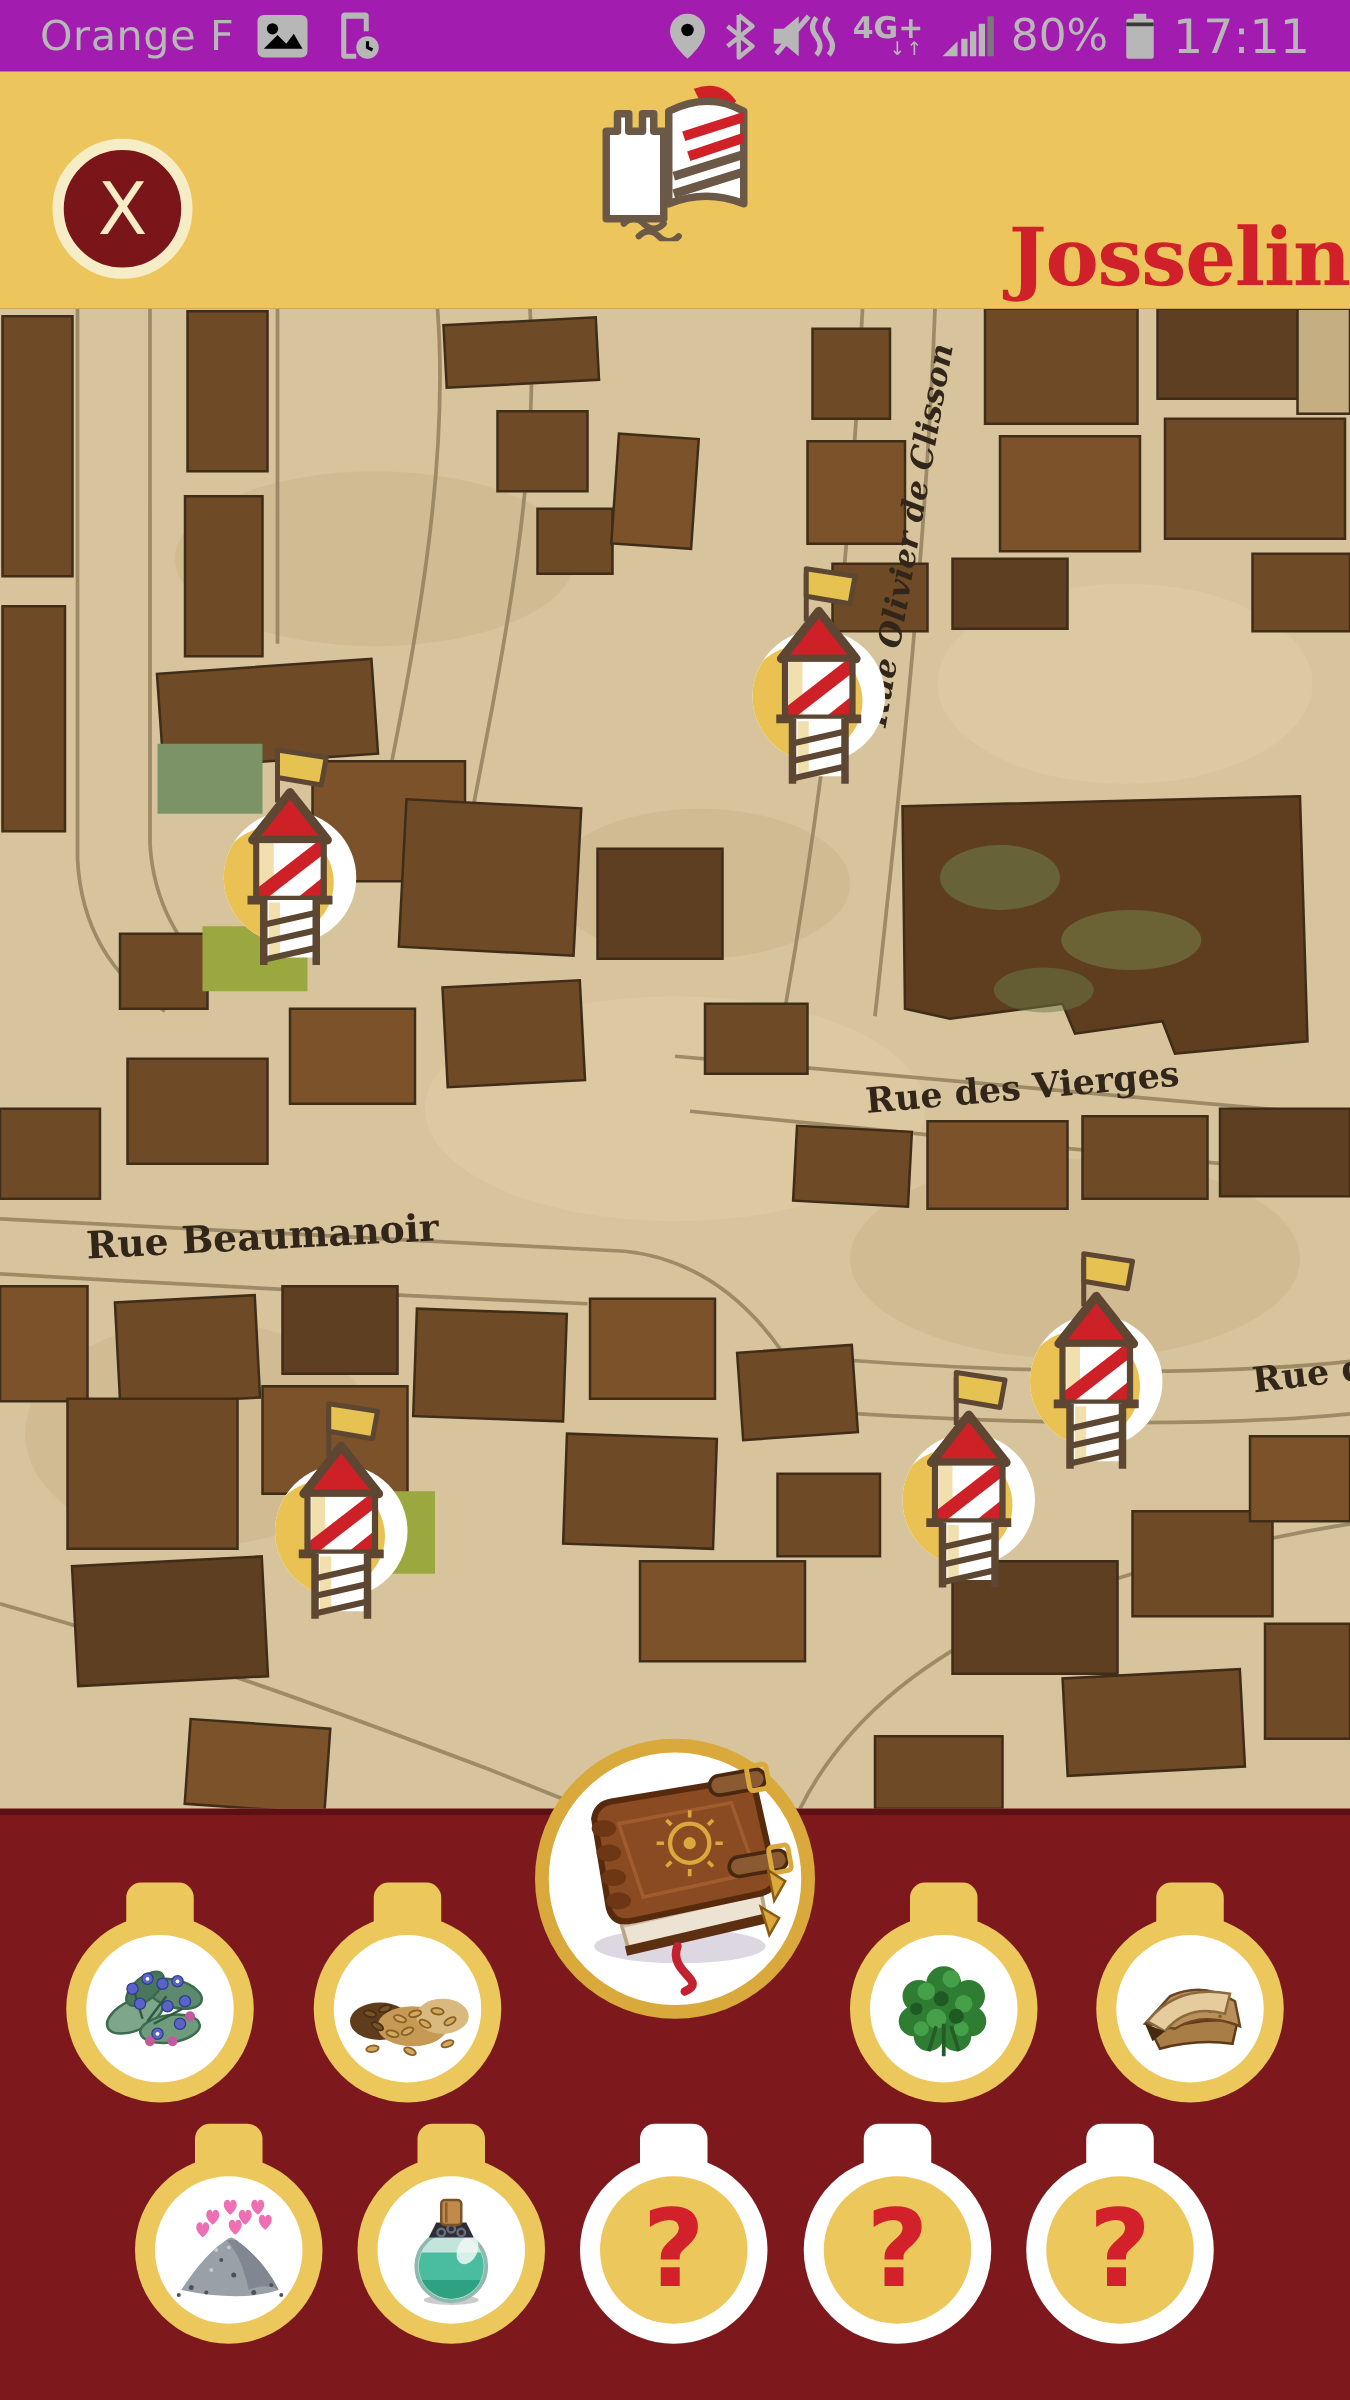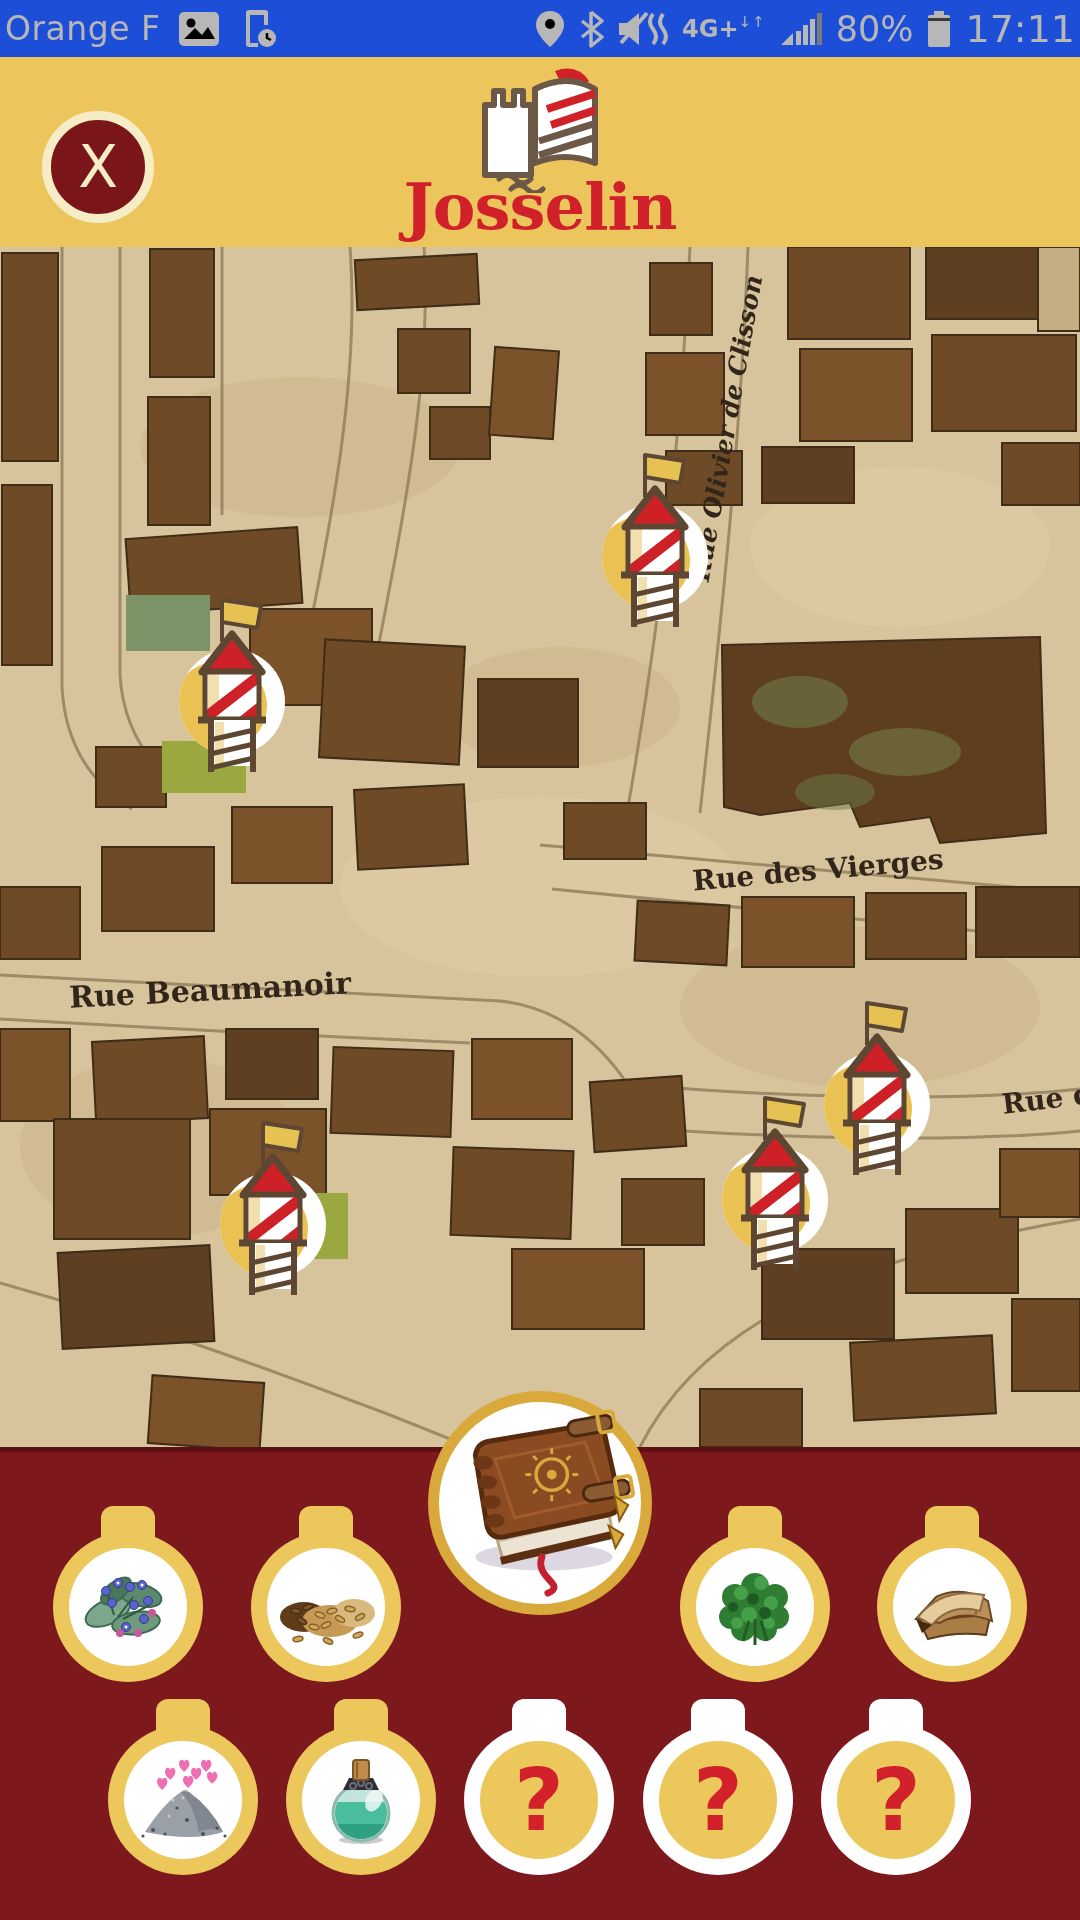--- a/index.html
+++ b/index.html
@@ -1,39 +1,39 @@
 <!DOCTYPE html>
 <html><head>
 <meta charset="utf-8">
 <style>
   *{margin:0;padding:0;box-sizing:border-box}
   html,body{background:#000}
   body{width:1080px;height:1920px;font-family:"DejaVu Sans",sans-serif;overflow:hidden}
   .screen{position:relative;width:1080px;height:1920px;overflow:hidden;background:#7d191d}
 
   
-  .status-bar{position:absolute;top:0;left:0;width:1080px;height:57px;background:#1d4ed8;
-    display:flex;align-items:center;justify-content:space-between;padding:0 5px;color:#b7b7b7;z-index:10}
+  .status-bar{position:absolute;top:0;left:0;width:1080px;height:57px;background:#a21caf;
+    display:flex;align-items:center;justify-content:space-between;padding:0 32px;color:#b7b7b7;z-index:10}
   .sb-left{display:flex;align-items:center;gap:18px}
   .sb-carrier{font-size:33px;letter-spacing:.5px}
   .sb-right{display:flex;align-items:center;gap:13px}
   .sb-pct{font-size:35px}
   .sb-time{font-size:38px}
-  .net-wrap{display:flex;flex-direction:row;align-items:flex-start;line-height:1}
+  .net-wrap{display:flex;flex-direction:column;align-items:flex-end;line-height:1}
   .net-label{font-size:24px;font-weight:bold}
   .net-arrows{font-size:15px;letter-spacing:1px;margin-top:-2px}
   .sb-icon{display:block}
 
   
   .header{position:absolute;top:57px;left:0;width:1080px;height:190px;background:#ecc65c;z-index:9}
   .close-btn{position:absolute;left:42px;top:54px;width:112px;height:112px;border-radius:50%;
     background:#7a151a;border:9px solid #f6ecc5;color:#f6ecc5;font-size:58px;
     font-family:"DejaVu Sans",sans-serif;display:flex;align-items:center;justify-content:center;cursor:pointer}
   .logo{position:absolute;left:50%;top:8px;transform:translateX(-50%)}
-  .app-title{position:absolute;top:112px;left:0;width:100%;text-align:center;
+  .app-title{position:absolute;top:112px;left:0;width:100%;text-align:right;
     font-family:"DejaVu Serif",serif;font-weight:bold;font-size:64px;color:#d0202a;letter-spacing:-1px}
 
   
   .map-area{position:absolute;top:247px;left:0;width:1080px;height:1200px;background:#d8c49c;overflow:hidden;z-index:1}
   .map-svg{position:absolute;top:0;left:0}
   .street-label{position:absolute;font-family:"DejaVu Serif",serif;font-weight:bold;color:#32261a;
     white-space:nowrap;pointer-events:none}
   .marker{position:absolute;width:120px;height:190px;margin-left:-60px;margin-top:-118px;cursor:pointer}
 
   

